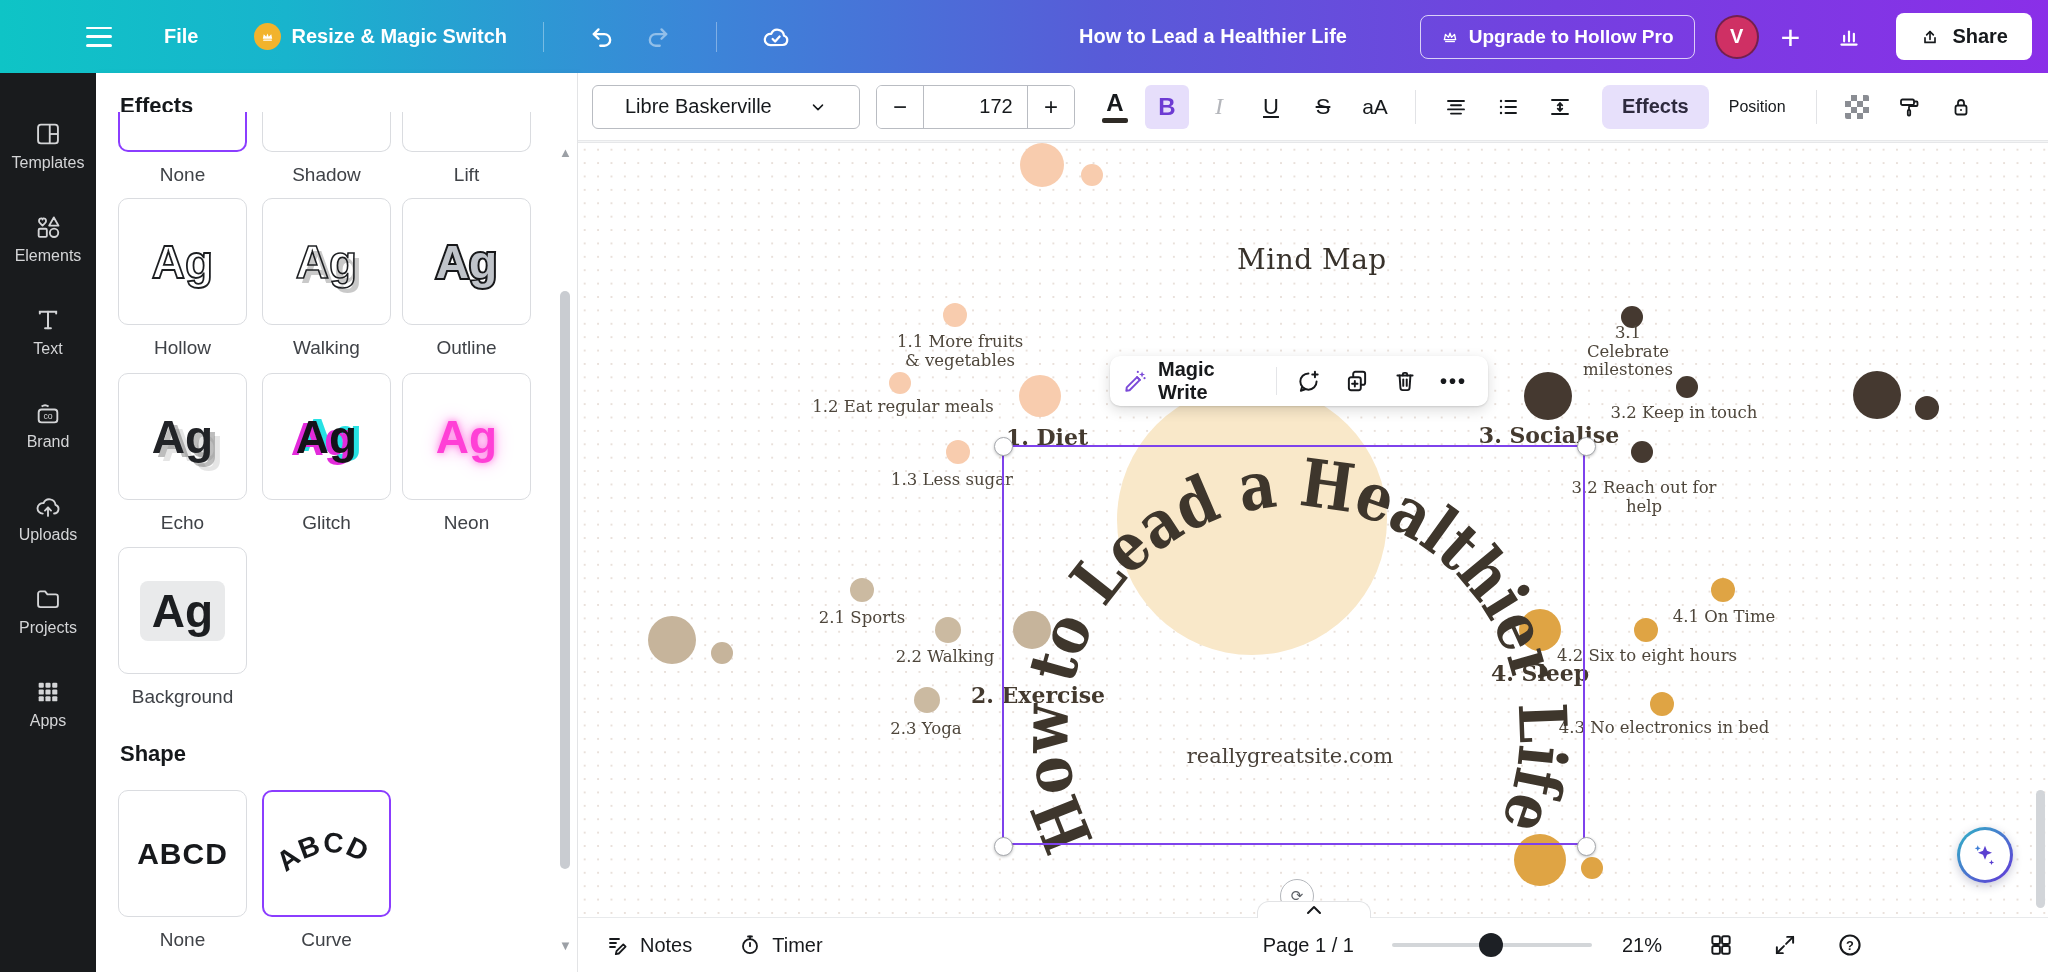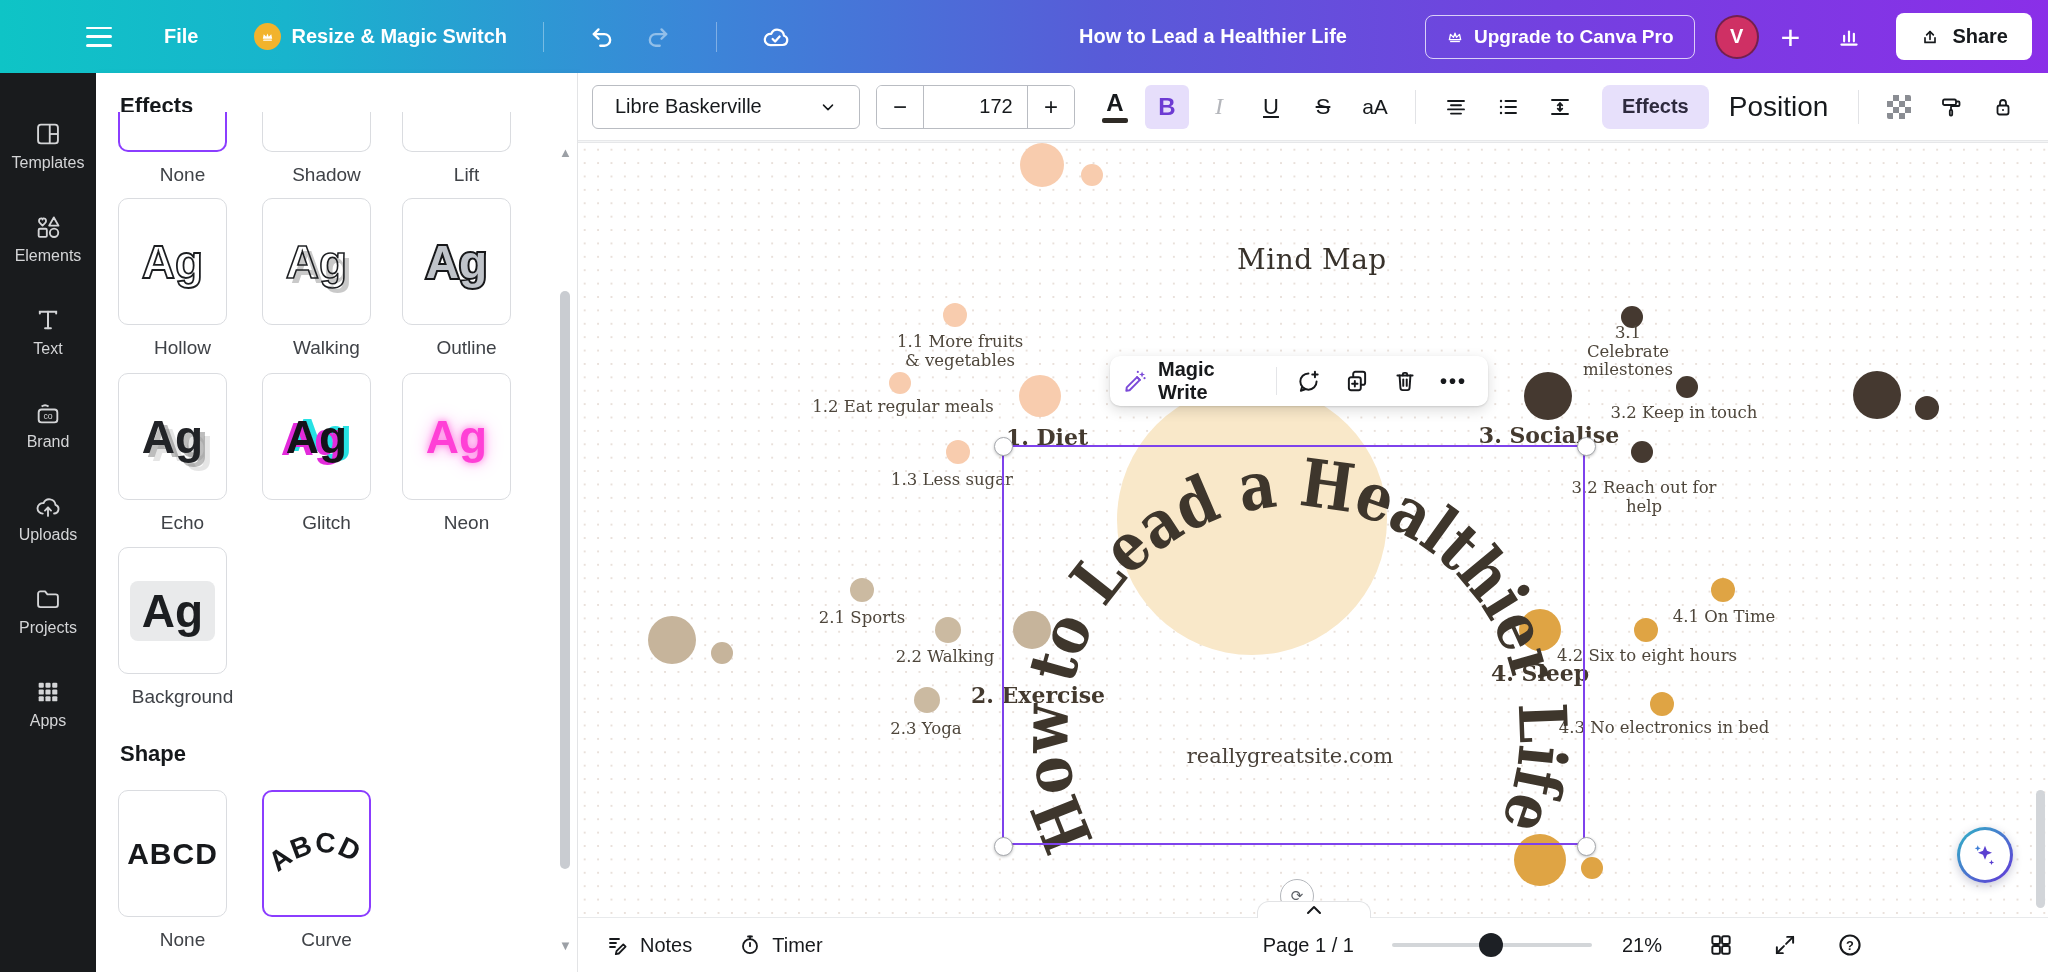--- a/index.html
+++ b/index.html
@@ -22,57 +22,57 @@
   .plus-btn{background:transparent;border:0;color:#fff;font-size:34px;font-weight:300;line-height:1;cursor:pointer;padding:0 2px;}
   .share-btn{display:flex;align-items:center;gap:12px;background:#fff;color:#16191c;font-size:20px;font-weight:700;border:0;border-radius:8px;padding:12px 24px;cursor:pointer;font-family:inherit;}
   
   .sidebar{position:absolute;left:0;top:73px;width:96px;height:899px;background:#191b1d;display:flex;flex-direction:column;align-items:center;padding-top:26px;box-sizing:border-box;gap:0;}
   .side-item{width:96px;height:93px;display:flex;flex-direction:column;align-items:center;justify-content:center;gap:6px;cursor:pointer;color:#d4d5d7;}
   .side-item .slabel{font-size:16px;color:#d4d5d7;}
   
   .panel{position:absolute;left:96px;top:73px;width:482px;height:899px;background:#fff;border-right:1px solid #e3e4e6;box-sizing:border-box;box-shadow:2px 0 6px rgba(0,0,0,.05);overflow:hidden;}
   .panel-heading{position:absolute;left:24px;top:20px;font-size:22px;font-weight:700;color:#15181b;}
   .pitem{position:absolute;width:129px;}
-  .pcard{width:109px;box-sizing:border-box;border:1.6px solid #dadce0;border-radius:10px;background:#fff;display:grid;place-items:center;cursor:pointer;}
+  .pcard{width:129px;box-sizing:border-box;border:1.6px solid #dadce0;border-radius:10px;background:#fff;display:grid;place-items:center;cursor:pointer;}
   .pcard.cut{height:40px;border-top:0;border-radius:0 0 10px 10px;}
   .pcard.full{height:127px;}
   .pcard.sel{border-color:#8b3dff;border-width:2.4px;}
   .plabel{margin-top:12px;text-align:center;font-size:19px;color:#3f4247;}
   .ag{font-size:46px;font-weight:600;color:#1c1e21;letter-spacing:0;}
   .ag.hollow{color:transparent;-webkit-text-stroke:1.8px #1c1e21;}
   .ag.splice{color:transparent;-webkit-text-stroke:1.6px #1c1e21;text-shadow:5px 5px 0 #c9c9c9;}
   .ag.outline{color:#bfc3c9;-webkit-text-stroke:4px #17181a;paint-order:stroke fill;}
   .ag.echo{color:#212327;text-shadow:5px 4px 0 rgba(90,90,90,.4),10px 8px 0 rgba(150,150,150,.25);}
   .ag.glitch{color:#141318;text-shadow:-5px 2px 0 #e32bdb,5px -2px 0 #27e2e4;}
   .ag.neon{color:#ff3fd6;text-shadow:0 0 7px #ff7ae4,0 0 18px #ffa5ee;}
   .ag .bgchip{background:#e9eaeb;border-radius:8px;padding:4px 12px;}
   .abcd{font-size:30px;font-weight:700;color:#17191c;letter-spacing:1px;}
   .panel-scroll{position:absolute;right:6px;top:70px;width:12px;height:812px;}
   .pthumb{position:absolute;left:1px;top:148px;width:10px;height:578px;border-radius:6px;background:#c9ccd1;}
   .parrow{position:absolute;left:0;width:12px;font-size:13px;color:#9ca0a6;text-align:center;}
   
   .toolbar{position:absolute;left:578px;top:73px;width:1470px;height:68px;background:#fff;border-bottom:1px solid #e7e8ea;display:flex;align-items:center;padding-left:14px;box-sizing:border-box;gap:8px;}
-  .font-box{display:flex;align-items:center;justify-content:space-between;width:268px;height:44px;border:1.4px solid #b9bcc2;border-radius:6px;padding:0 22px;box-sizing:border-box;cursor:pointer;background:#fff;}
+  .font-box{display:flex;align-items:center;justify-content:space-between;width:268px;height:44px;border:1.4px solid #b9bcc2;border-radius:6px;padding:0 32px;box-sizing:border-box;cursor:pointer;background:#fff;}
   .font-box .fname{font-size:20px;color:#16191c;white-space:nowrap;}
   .size-box{display:flex;align-items:stretch;height:44px;border:1.4px solid #b9bcc2;border-radius:6px;box-sizing:border-box;margin-left:8px;overflow:hidden;background:#fff;}
   .size-box>*{display:grid;place-items:center;}
   .size-minus,.size-plus{width:46px;font-size:24px;color:#16191c;cursor:pointer;background:#fff;border:0;font-family:inherit;}
   .size-val{width:62px;font-size:20px;color:#16191c;border-left:1.4px solid #b9bcc2;border-right:1.4px solid #b9bcc2;padding-left:41px;}
   .t-btn{min-width:44px;height:44px;display:grid;place-items:center;border-radius:6px;background:transparent;border:0;cursor:pointer;font-family:inherit;}
   .color-A{display:flex;flex-direction:column;align-items:center;gap:3px;}
   .color-A .A{font-size:24px;font-weight:600;color:#16191c;line-height:1;}
   .color-A .bar{width:26px;height:5px;border-radius:2px;background:#2e2a25;}
   .b-bold{background:#e6defb;color:#6d3bd3;font-weight:800;font-size:24px;}
   .i-italic{font-size:24px;font-style:italic;color:#b4b6bb;font-family:"Liberation Serif",serif;}
   .u-und{font-size:22px;color:#16191c;text-decoration:underline;}
   .s-str{font-size:22px;color:#16191c;text-decoration:line-through;}
   .aA{font-size:21px;color:#16191c;}
   .v-div{width:1px;height:34px;background:#e2e3e6;margin:0 10px;}
   .pill{height:44px;padding:0 20px;border-radius:8px;background:#e7e0fb;color:#2e2a3e;font-size:20px;font-weight:600;border:0;cursor:pointer;display:grid;place-items:center;font-family:inherit;}
-  .plain{font-size:28px;color:#16191c;font-weight:500;background:none;border:0;cursor:pointer;padding:0 12px;font-family:inherit;height:44px;}
+  .plain{font-size:16px;color:#16191c;font-weight:500;background:none;border:0;cursor:pointer;padding:0 12px;font-family:inherit;height:44px;}
   .checker{width:24px;height:24px;background-image:conic-gradient(#8a8d93 0 25%,transparent 0 50%,#8a8d93 0 75%,transparent 0);background-size:12px 12px;border-radius:2px;}
   
   .canvas{position:absolute;left:578px;top:141px;width:1470px;height:776px;background:#f4f5f6;}
   .page{position:absolute;left:0;top:1px;width:1470px;height:775px;background-color:#fff;
     background-image:radial-gradient(circle,#e9e0da 1.3px,transparent 1.5px);background-size:13.4px 13.4px;border-top:1px solid #e6e7e9;box-sizing:border-box;}
   .circle{position:absolute;border-radius:50%;z-index:1;}
   #circle-layer{position:absolute;left:0;top:0;width:2048px;height:972px;pointer-events:none;z-index:1;}
   .canvas-text{position:absolute;z-index:2;font-family:"DejaVu Serif","Liberation Serif",serif;color:#4e463b;}
   .mindmap-title{left:1237px;top:243px;font-size:28px;color:#38322b;letter-spacing:.5px;}
   .site-url{left:1290px;top:756px;transform:translate(-50%,-50%);font-size:21px;color:#494139;}
@@ -151,21 +151,21 @@
     </div>
 
     <div class="tb-title">How to Lead a Healthier Life</div>
 
     <div class="tb-right">
       <button class="upgrade-btn">
         <svg width="18" height="18" viewBox="0 0 24 24" fill="none" stroke="#fff" stroke-width="1.8" stroke-linejoin="round">
             <path d="M4.5 15.5 6 8.5l4 4 2-5.5 2 5.5 4-4 1.5 7z"></path>
             <path d="M5.5 18h13"></path>
           </svg>
-        <span>Upgrade to Canva Pro</span>
+        <span>Upgrade to Hollow Pro</span>
       </button>
       <div class="avatar">
           <span>V</span>
         </div>
       <button class="plus-btn">+</button>
       <button class="tb-icon">
         <svg width="26" height="26" viewBox="0 0 24 24" fill="none" stroke="#fff" stroke-width="2" stroke-linecap="round">
             <path d="M5 19h14"></path>
             <path d="M7.5 16v-5"></path>
             <path d="M12 16V7"></path>

